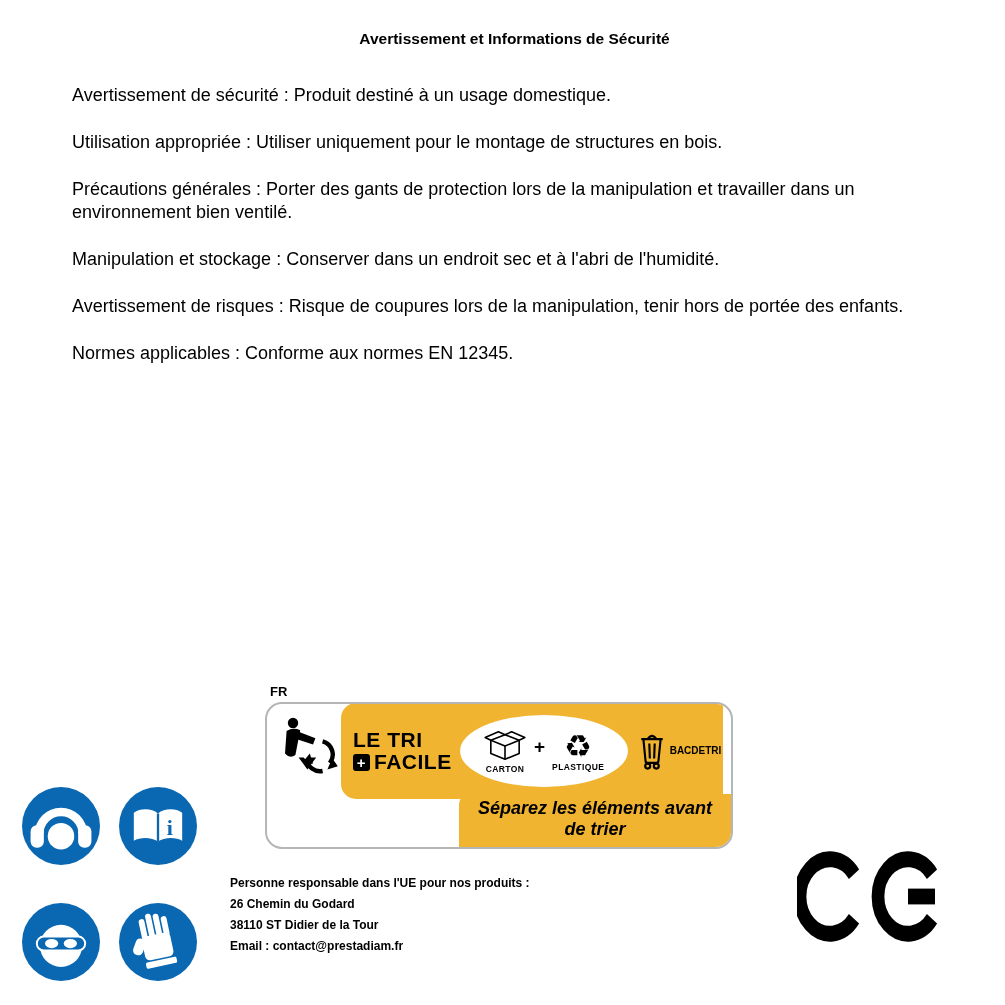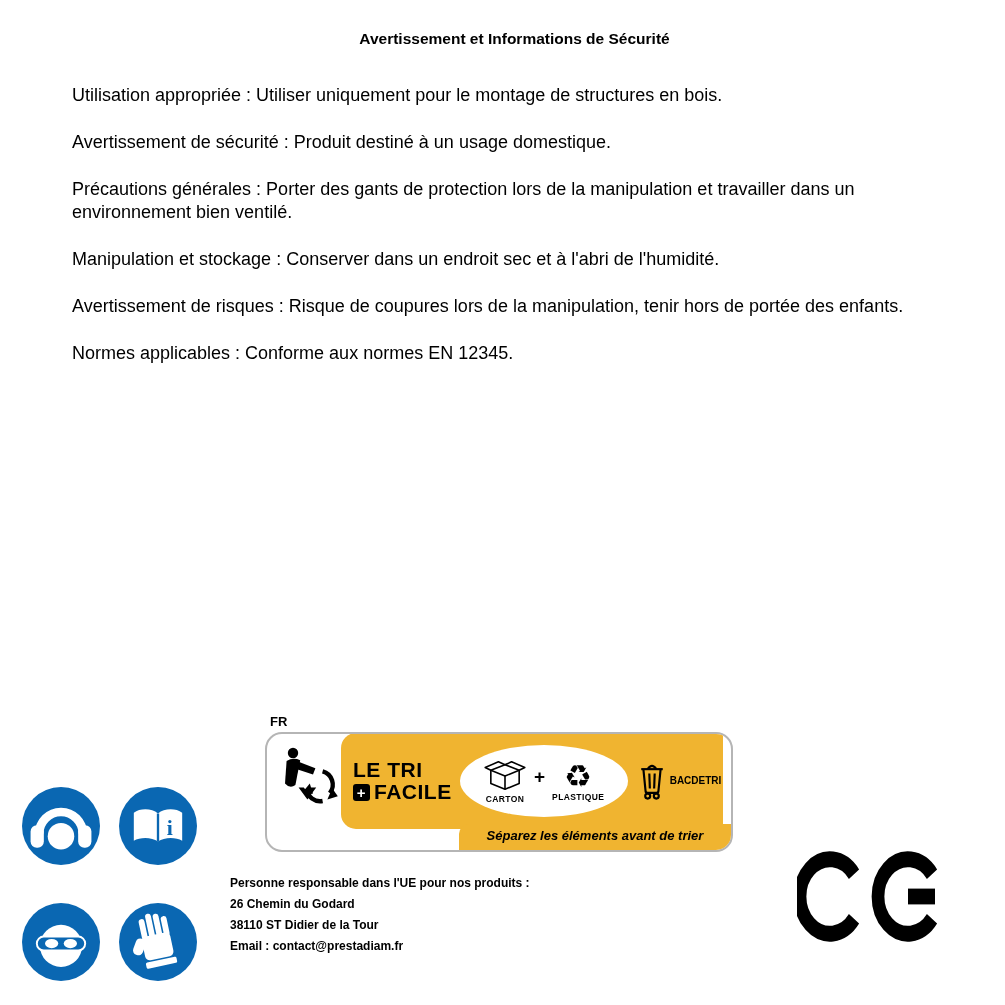--- a/index.html
+++ b/index.html
@@ -25,21 +25,21 @@
 
   
   .icon-grid {
     position:absolute; left:22px; top:787px;
     display:grid; grid-template-columns:78px 78px; grid-auto-rows:78px;
     column-gap:19px; row-gap:38px;
   }
   .icon-grid svg { display:block; width:78px; height:78px; }
 
   
-  .tri-wrap { position:absolute; left:265px; top:714px; width:468px; }
+  .tri-wrap { position:absolute; left:265px; top:684px; width:468px; }
   .fr-label { font-size:13px; font-weight:bold; margin:0 0 3px 5px; }
   .banner-box {
     border:2px solid #b5b5b5; border-radius:17px; background:#fff;
     overflow:hidden; display:flex; flex-direction:column;
   }
   .banner-row {
     display:flex; align-items:center; height:88px; padding:8px 12px 2px 10px;
   }
   .triman { width:72px; display:flex; align-items:center; justify-content:center; }
   .triman svg { width:64px; height:74px; display:block; }
@@ -68,21 +68,21 @@
   .mat { display:flex; flex-direction:column; align-items:center; gap:1px; }
   .mat-label { font-size:8.5px; font-weight:bold; letter-spacing:.4px; }
   .oval-plus { font-size:19px; font-weight:bold; margin-top:-8px; }
   .recycle-glyph { font-size:31px; line-height:30px; font-family:"DejaVu Sans", sans-serif; }
   .bindiv { display:flex; align-items:center; gap:4px; padding:0 2px 0 10px; }
   .bin-words { display:flex; line-height:10px; }
   .bin-words span { font-size:10px; font-weight:bold; }
   .banner-footer {
     align-self:flex-end; width:272px; background:#F0B430;
     border-top-left-radius:10px; text-align:center;
-    font-size:13px; font-weight:bold; font-style:italic;
+    font-size:18px; font-weight:bold; font-style:italic;
     padding:4px 6px 7px 6px; margin-top:2px;
   }
 
   
   .responsible {
     position:absolute; left:230px; top:873px; width:540px;
     text-align:left; font-size:12px; font-weight:bold; line-height:21px;
   }
 
   
@@ -90,22 +90,22 @@
   .ce-mark svg { display:block; }
 </style>
 </head>
 <body>
 
 <div class="page">
 
   <div class="doc-title">Avertissement et Informations de Sécurité</div>
 
   <div class="body-text">
+    <p>Avertissement de sécurité : Produit destiné à un usage domestique.</p>
     <p>Utilisation appropriée : Utiliser uniquement pour le montage de structures en bois.</p>
-    <p>Avertissement de sécurité : Produit destiné à un usage domestique.</p>
     <p>Précautions générales : Porter des gants de protection lors de la manipulation et travailler dans un environnement bien ventilé.</p>
     <p>Manipulation et stockage : Conserver dans un endroit sec et à l'abri de l'humidité.</p>
     <p>Avertissement de risques : Risque de coupures lors de la manipulation, tenir hors de portée des enfants.</p>
     <p>Normes applicables : Conforme aux normes EN 12345.</p>
   </div>
 
   <div class="icon-grid">
     <span>
       <svg viewBox="0 0 100 100">
         <circle cx="50" cy="50" r="50" fill="#0A67B2"></circle>

